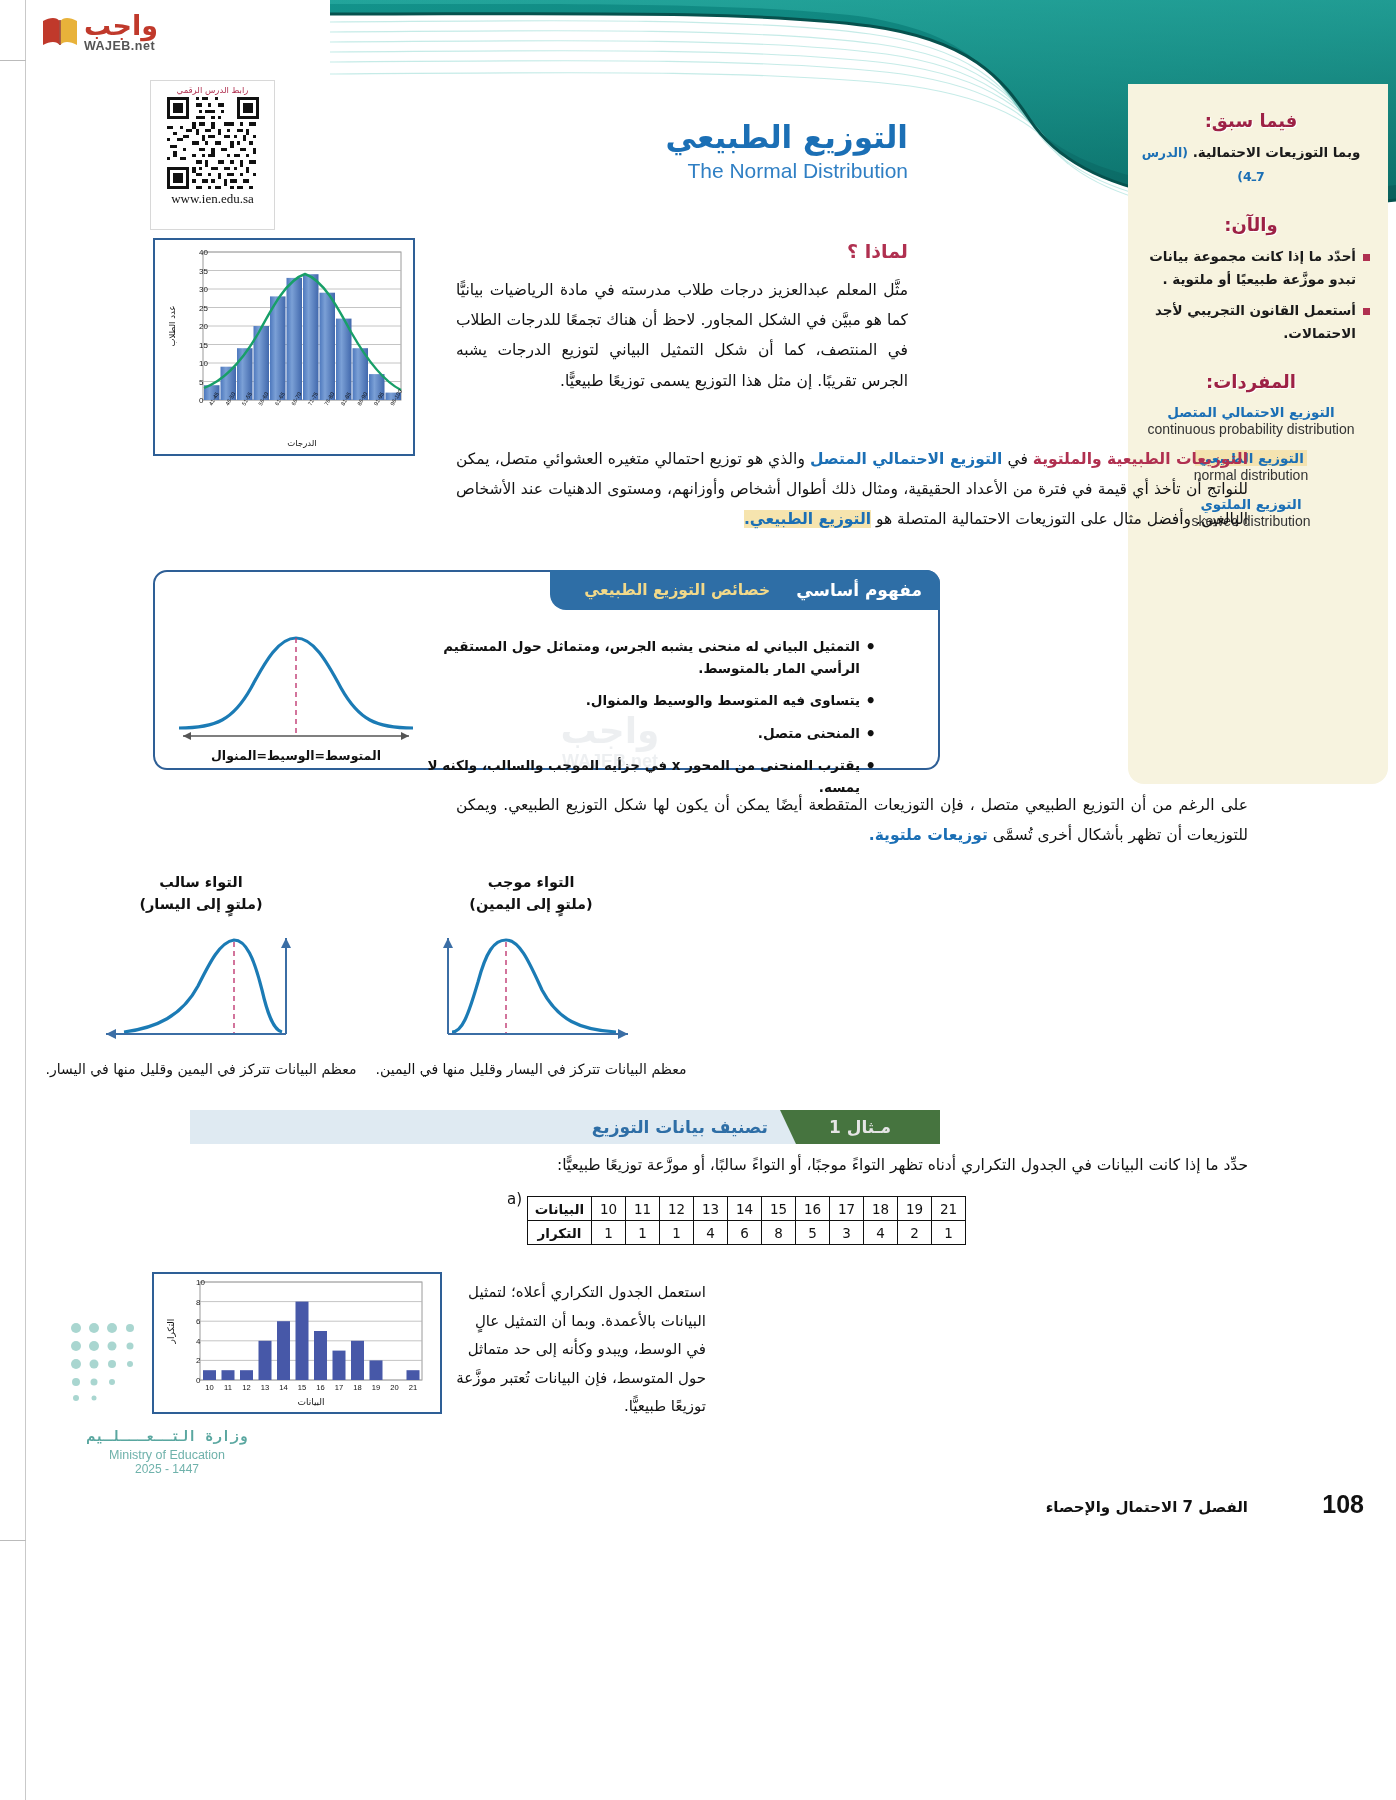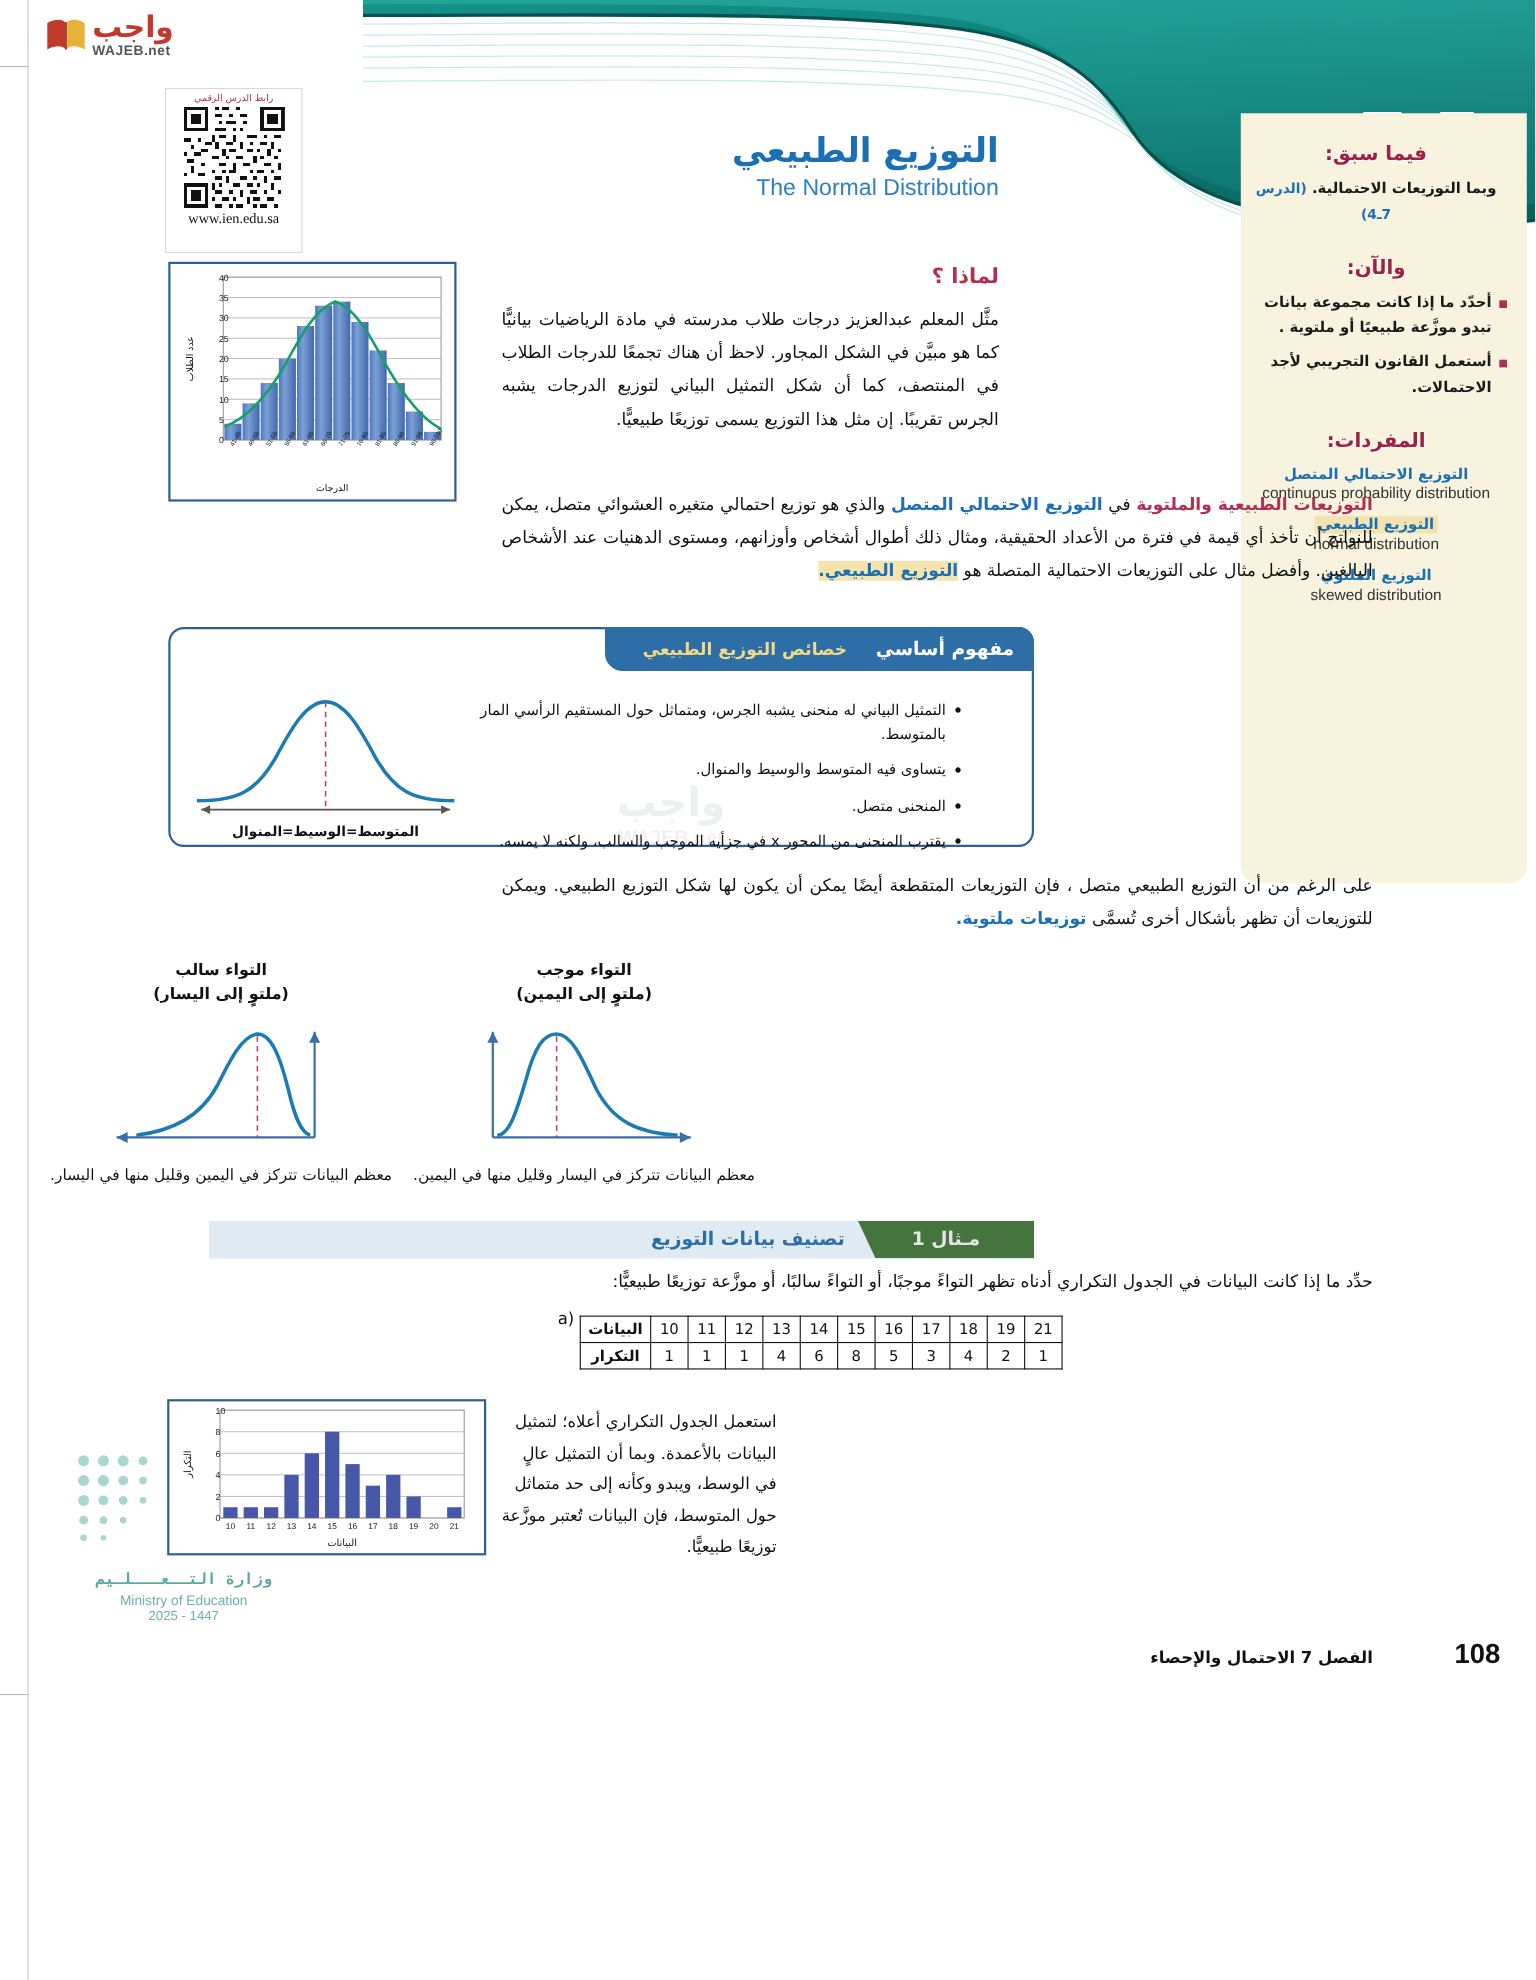--- a/index.html
+++ b/index.html
@@ -47,21 +47,21 @@
     font-size:31px; color:#1b6fb5; line-height:1.15;
   }
   .title-en {
     font-family:"Liberation Sans", sans-serif;
     font-size:21px; color:#2f7fc4; direction:ltr; text-align:right;
     margin-top:3px;
   }
 
   
   .sidebar {
-    position:absolute; right:8px; top:103px; width:260px; height:700px;
+    position:absolute; right:8px; top:84px; width:260px; height:700px;
     background:#f7f3df; border-radius:0 0 16px 16px;
     padding:22px 18px 18px 4px; text-align:right; direction:rtl;
   }
   .sb-head {
     font-family:"DejaVu Sans", sans-serif; font-weight:bold;
     font-size:18px; color:#9d2145; text-align:center; margin:4px 0 10px 0;
     letter-spacing:-.5px;
     text-shadow:1px 1px 0 #fff;
   }
   .sb-head.mt { margin-top:26px; }
@@ -135,21 +135,21 @@
     background:#2e6ea6; border-radius:0 14px 0 16px;
     display:flex; align-items:center; gap:26px; padding:0 18px 0 34px;
     direction:rtl;
   }
   .concept-tab .t1 { font-family:"DejaVu Sans", sans-serif; font-weight:bold; font-size:17px; color:#fff; }
   .concept-tab .t2 { font-family:"DejaVu Sans", sans-serif; font-weight:bold; font-size:15.5px; color:#f2d98a; }
   .concept-list {
     position:absolute; right:22px; top:48px; width:490px; direction:rtl;
   }
   .concept-list li {
-    font-family:"DejaVu Sans", sans-serif; font-weight:normal;
+    font-family:"DejaVu Sans", sans-serif; font-weight:bold;
     font-size:13.5px; color:#111; line-height:1.6; margin-bottom:11px;
     list-style:none; position:relative; padding-right:16px;
   }
   .concept-list li::before {
     content:"\2022"; position:absolute; right:0; top:-2px; font-size:17px; color:#111;
   }
   .concept-fig { position:absolute; left:16px; top:44px; width:250px; height:140px; }
   .concept-cap {
     position:absolute; left:36px; top:176px; width:210px; text-align:center;
     font-family:"DejaVu Sans", sans-serif; font-weight:bold; font-size:12.5px; color:#111;

